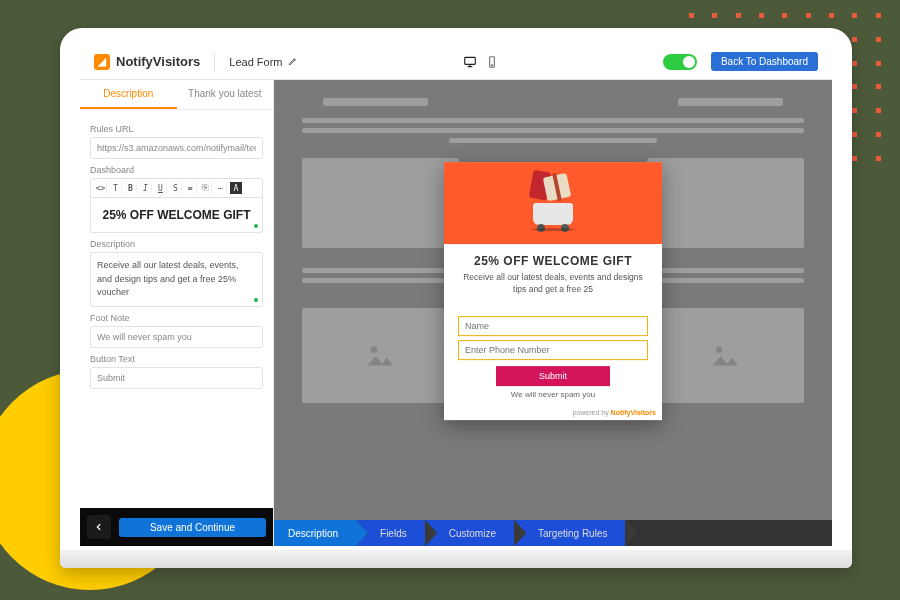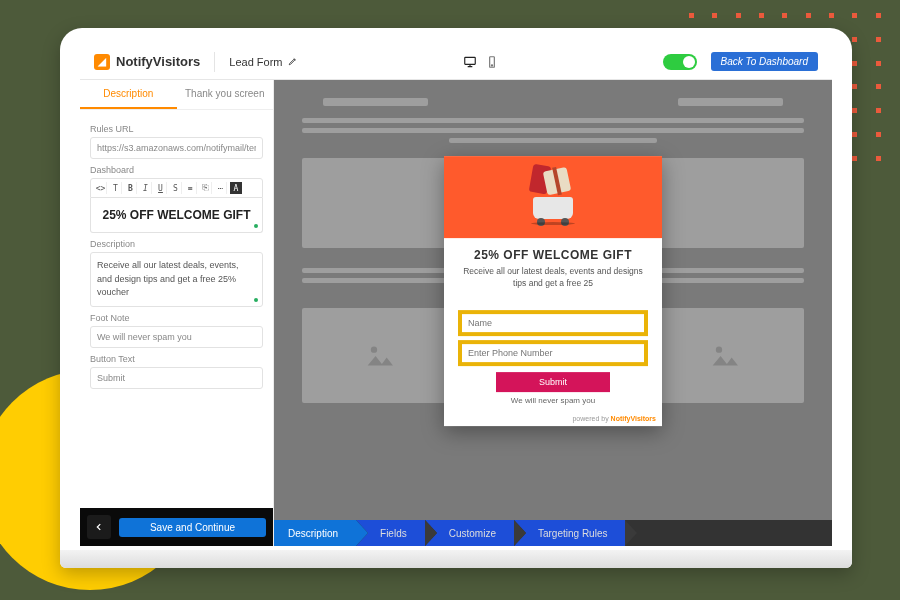--- a/index.html
+++ b/index.html
@@ -21,21 +21,21 @@
   .logo { display: flex; align-items: center; gap: 6px; font-weight: 600; font-size: 13px; }
   .logo-mark { width: 16px; height: 16px; border-radius: 3px; background: #ff8a00; display: inline-flex; align-items: center; justify-content: center; color: #fff; font-size: 10px; }
   .top-sep { width: 1px; height: 20px; background: #e4e4e4; }
   .leadform { display: flex; align-items: flex-start; gap: 6px; }
   .pencil { width: 10px; height: 10px; }
   .top-spacer { flex: 1; }
   .device-icons { display: flex; gap: 8px; color: #222; }
   .device-icons svg { width: 14px; height: 14px; }
   .toggle { width: 34px; height: 16px; background: #2ecc40; border-radius: 10px; position: relative; margin-left: auto; }
   .toggle::after { content: ""; position: absolute; right: 2px; top: 2px; width: 12px; height: 12px; background: #fff; border-radius: 50%; }
-  .btn-dash { background: #2a6fd6; color: #fff; border-radius: 3px; padding: 4px 10px; font-size: 10px; border: none; cursor: pointer; font-style: italic; }
+  .btn-dash { background: #2a6fd6; color: #fff; border-radius: 3px; padding: 4px 10px; font-size: 10px; border: none; cursor: pointer; }
 
   
   .main { flex: 1; display: flex; min-height: 0; }
   .sidepanel { width: 194px; border-right: 1px solid #ececec; display: flex; flex-direction: column; font-size: 10px; }
   .tabs { display: flex; border-bottom: 1px solid #eee; }
   .tabs > div { flex: 1; text-align: center; padding: 8px 4px; color: #888; cursor: pointer; }
   .tabs > div.active { color: #ff8a00; border-bottom: 2px solid #ff8a00; }
   .form-scroll { flex: 1; overflow: hidden; padding: 8px 10px 0; }
   .fld-label { color: #888; font-size: 9px; margin: 6px 0 3px; }
   .fld-input { width: 100%; border: 1px solid #e2e2e2; border-radius: 3px; padding: 5px 6px; font-size: 9px; color: #888; outline: none; background:#fff; }
@@ -55,21 +55,21 @@
   .wline { background:#9e9e9e; border-radius:2px; position:absolute; }
   .wbox { background:#9e9e9e; position:absolute; border-radius:2px; display:flex; align-items:center; justify-content:center; }
   .wbox svg { width:40%; height:40%; opacity:.65; }
 
   
   .popup { position:absolute; width:218px; background:#fff; left:50%; top:48%; transform:translate(-50%,-50%); box-shadow: 0 6px 20px rgba(0,0,0,.35); font-size:10px; color:#333; }
   .popup-img { height:82px; background:#ff5a2c; display:flex; align-items:center; justify-content:center; }
   .popup-body { padding:10px 14px 8px; text-align:center; }
   .popup h3 { font-size:12px; letter-spacing:.5px; margin-bottom:4px; font-weight:600; }
   .popup p { font-size:8.5px; color:#555; line-height:1.4; margin-bottom:20px; }
-  .popup input { width:100%; border:4px solid #eab308; padding:4px 6px; font-size:9px; margin-bottom:4px; outline:none; }
+  .popup input { width:100%; border:1px solid #eab308; padding:4px 6px; font-size:9px; margin-bottom:4px; outline:none; }
   .popup .submit { width:60%; background:#d4145a; color:#fff; border:none; padding:5px; font-size:9px; cursor:pointer; margin:2px auto 4px; display:block; }
   .popup .foot { font-size:8px; color:#666; }
   .popup .powered { font-size:7px; text-align:right; color:#999; padding:2px 6px 4px; }
   .popup .powered b { color:#ff8a00; }
 
   
   .stepnav { height:26px; background:#333; display:flex; align-items:stretch; }
   .step { position:relative; padding:0 18px 0 24px; display:flex; align-items:center; color:#ddd; font-size:10px; background:#1d4ed8; cursor:pointer;}
   .step.active { background:#0f73d8; color:#fff; }
   .step::after, .step::before { content:""; position:absolute; top:0; width:0; height:0; border-top:13px solid transparent; border-bottom:13px solid transparent; }
@@ -189,21 +189,21 @@
         <div class="top-spacer"></div>
         <div class="toggle"></div>
         <button class="btn-dash">Back To Dashboard</button>
       </div>
 
       <div class="main">
 
         <div class="sidepanel">
           <div class="tabs">
             <div class="active">Description</div>
-            <div>Thank you screen</div>
+            <div>Thank you latest</div>
           </div>
 
           <div class="form-scroll">
             <div class="fld-label">Rules URL</div>
             <input class="fld-input" value="https://s3.amazonaws.com/notifymail/templa" style="">
 
             <div class="fld-label">Dashboard</div>
             <div class="rte-tools">
               <span class="toolbtn">&lt;&gt;</span>
               <span class="toolbtn">T</span>

